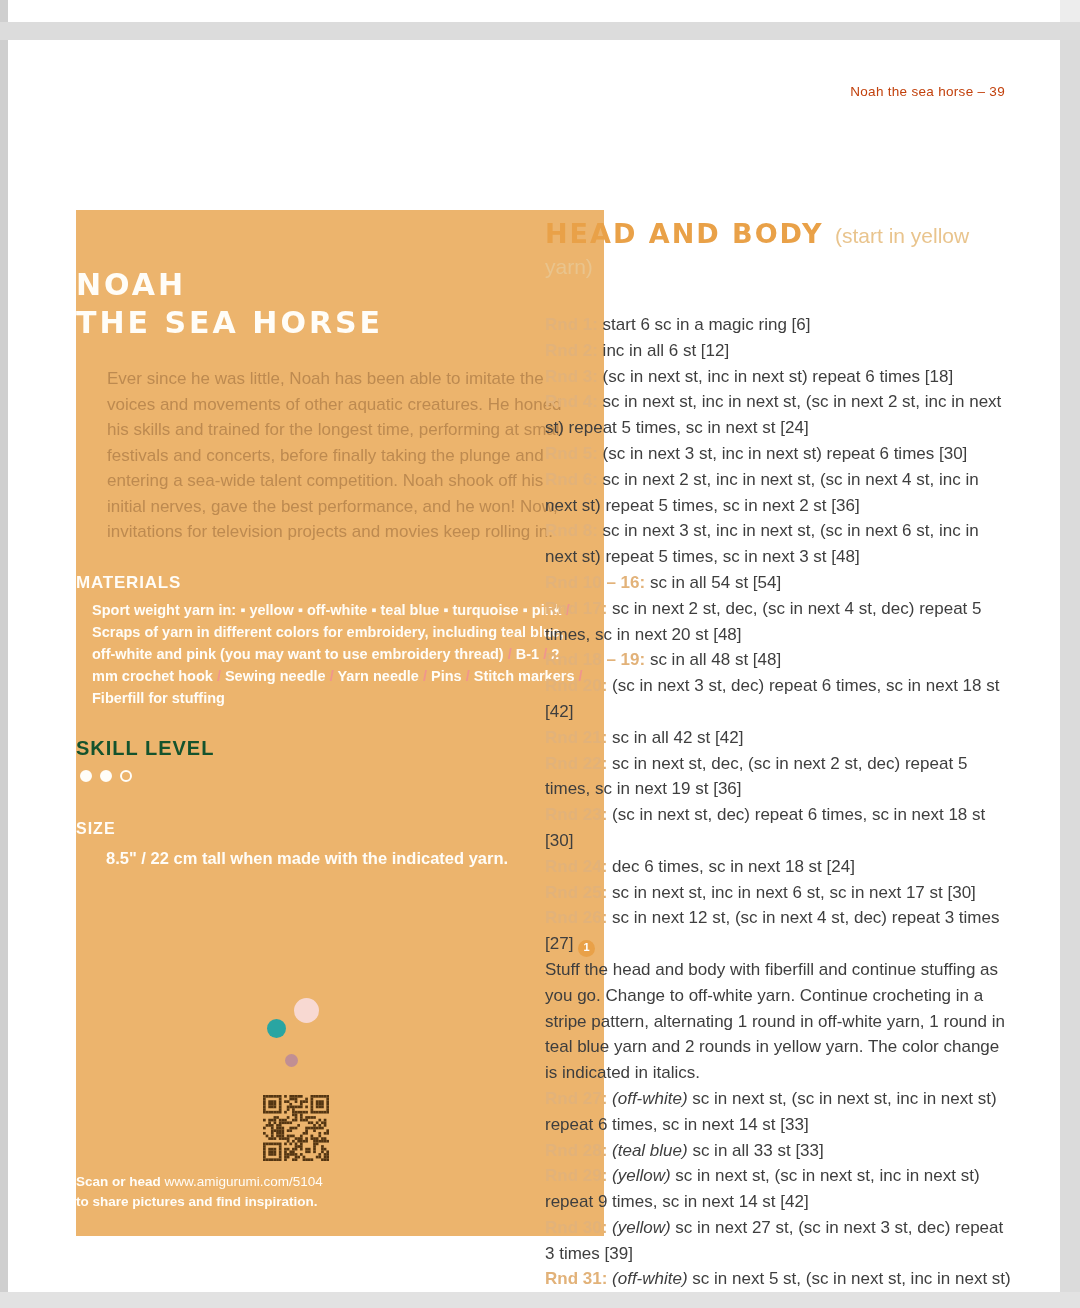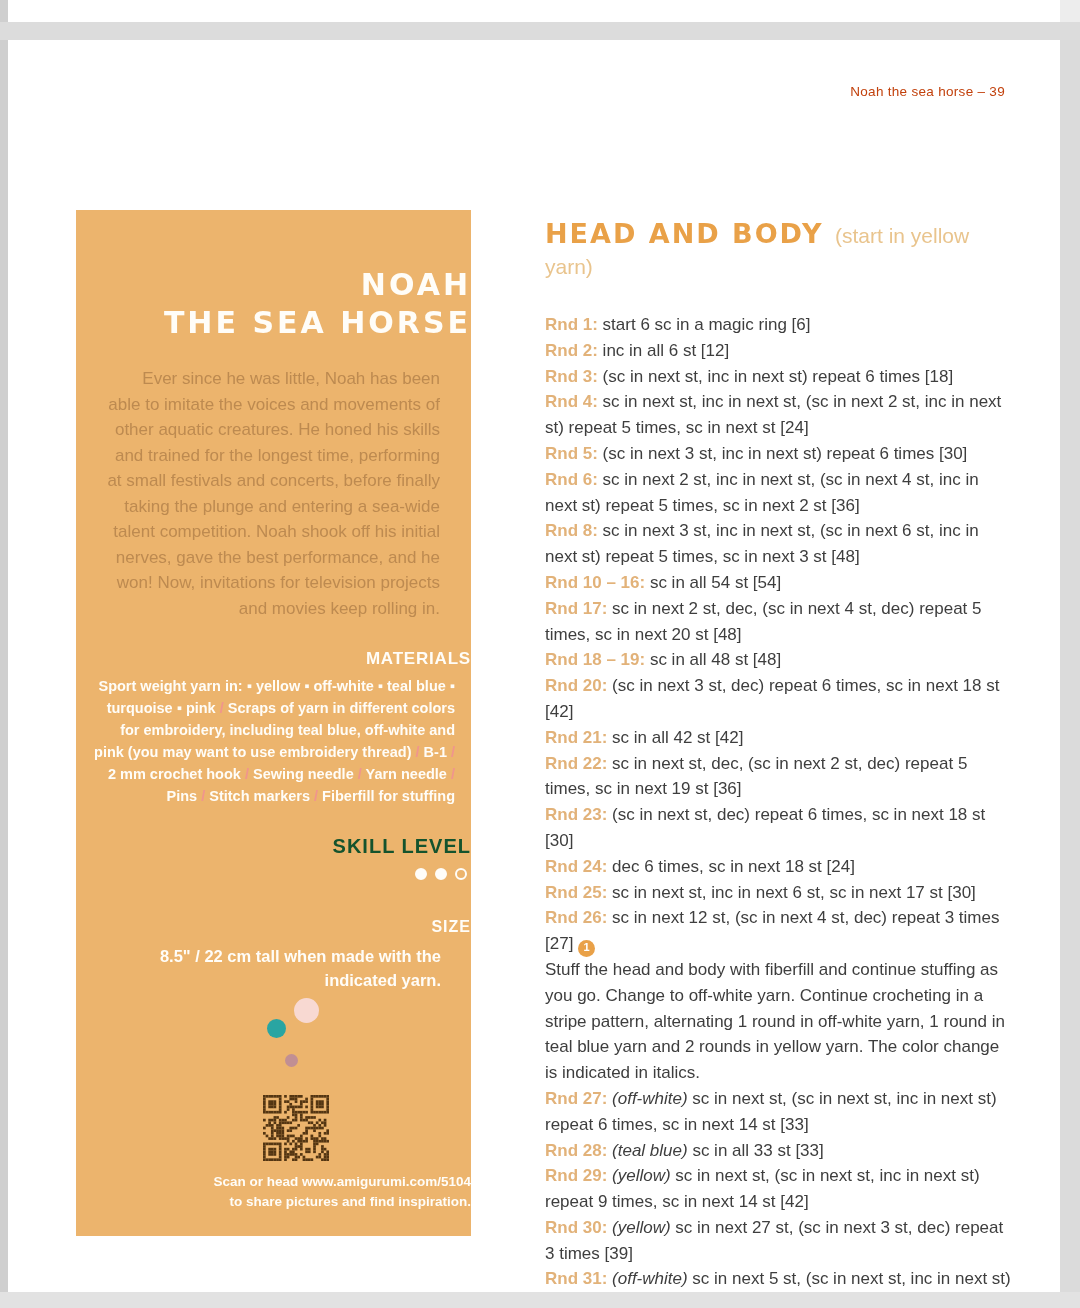--- a/index.html
+++ b/index.html
@@ -16,22 +16,22 @@
   .bottom-gap{position:absolute;left:0;top:1292px;width:1080px;height:16px;background:#e2e2e2;}
   .page{position:absolute;left:8px;top:40px;width:1052px;height:1252px;background:#ffffff;}
 
   .page-header{
     position:absolute;top:44px;right:55px;
     font-size:13.5px;color:#c2410c;letter-spacing:.3px;
   }
 
   
   .panel{
-    position:absolute;left:68px;top:170px;width:395px;height:1026px;
-    background:var(--orange);text-align:right;color:#fff;
+    position:absolute;left:68px;top:170px;width:528px;height:1026px;
+    background:var(--orange);text-align:left;color:#fff;
   }
   .panel-title{
     margin-top:56px;
     font-family:"DejaVu Sans",sans-serif;font-weight:bold;
     font-size:30px;line-height:38px;letter-spacing:3px;color:#fffdf8;
   }
   .panel-intro{
     margin:24px 31px 0;
     font-size:17px;line-height:25.5px;color:var(--intro-text);
   }
@@ -60,21 +60,21 @@
   .deco-dot{position:absolute;border-radius:50%;}
   .deco-pink{left:218px;top:788px;width:25px;height:25px;background:var(--pale-pink-dot);}
   .deco-teal{left:191px;top:809px;width:19px;height:19px;background:var(--teal-dot);}
   .deco-mauve{left:209px;top:844px;width:13px;height:13px;background:var(--mauve-dot);}
   .qr{position:absolute;left:187px;top:885px;width:66px;height:66px;}
   .qr svg{width:66px;height:66px;fill:var(--qr-brown);}
   .qr-caption{
     position:absolute;left:0;top:962px;width:100%;
     font-size:13.5px;line-height:20px;font-weight:bold;color:#fffdf8;
   }
-  .qr-caption .url{font-weight:bold;}
+  .qr-caption .url{font-weight:normal;}
 
   
   .pattern{position:absolute;left:537px;top:178px;width:470px;}
   .pattern-heading{
     font-family:"DejaVu Sans",sans-serif;font-weight:bold;
     font-size:27px;letter-spacing:2px;color:var(--accent-orange);
   }
   .pattern-heading .note-inline{
     font-family:"Liberation Sans",sans-serif;font-weight:normal;
     font-size:21px;letter-spacing:0;color:var(--heading-note);

